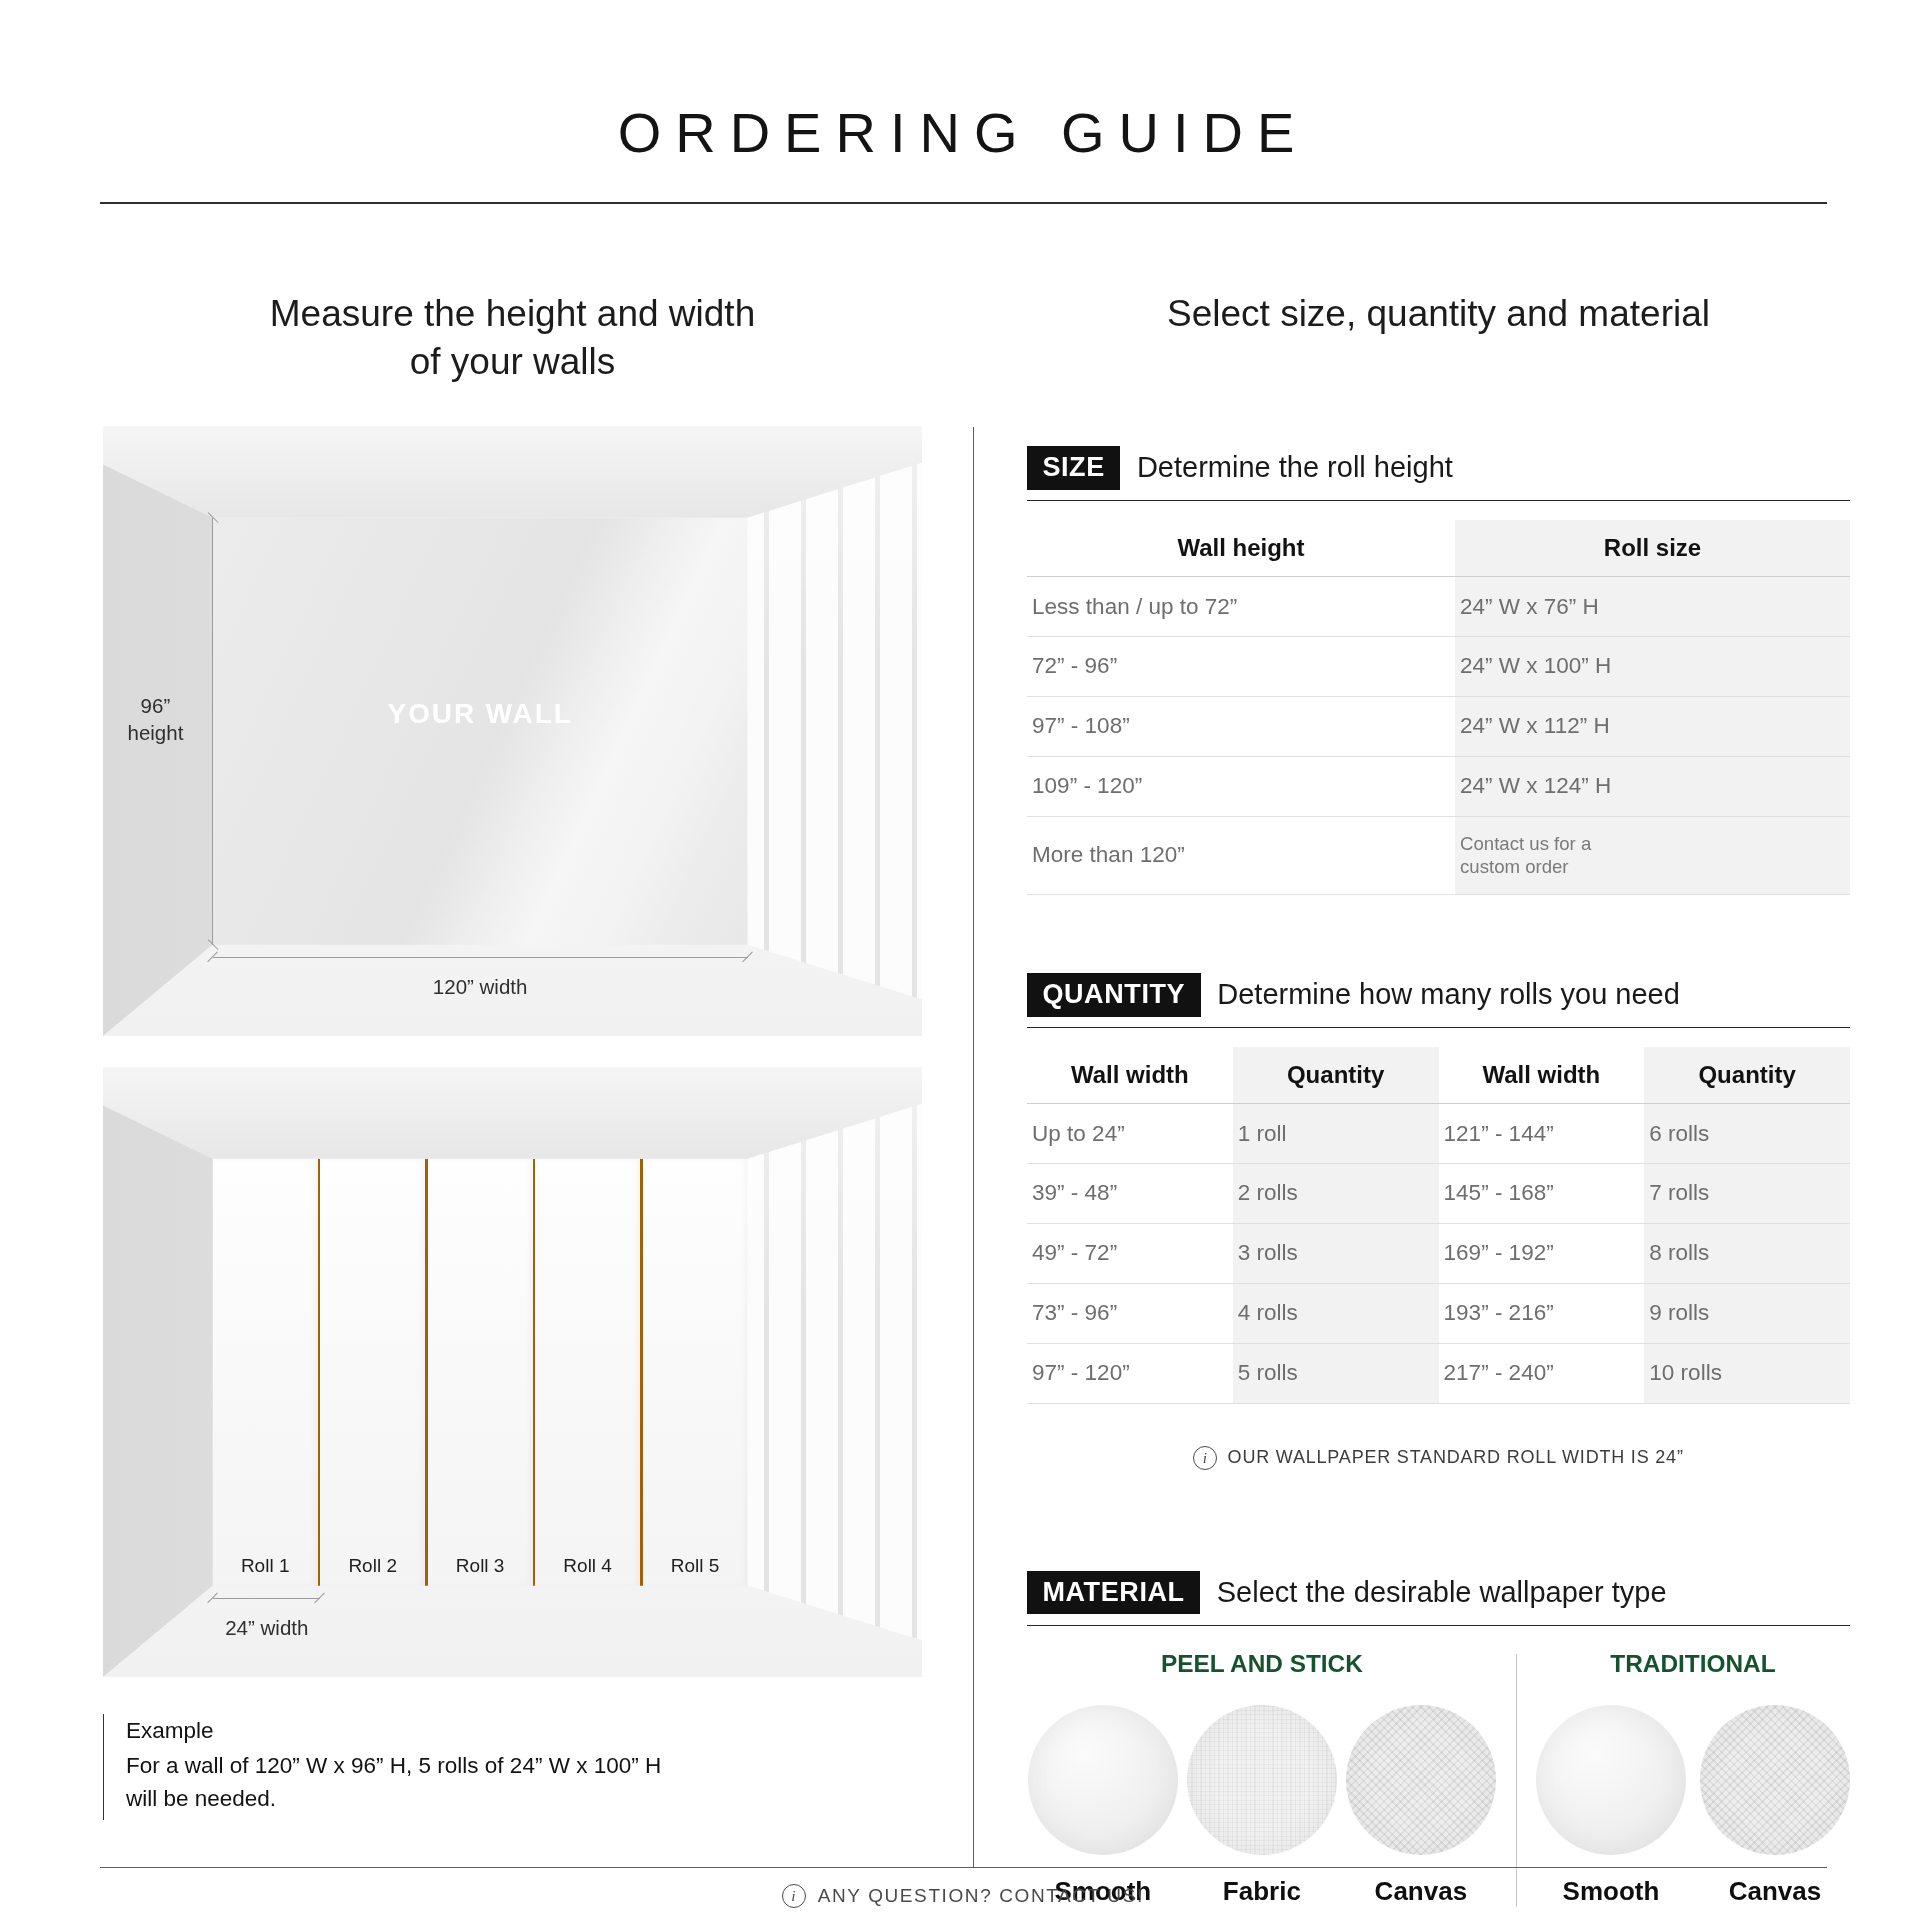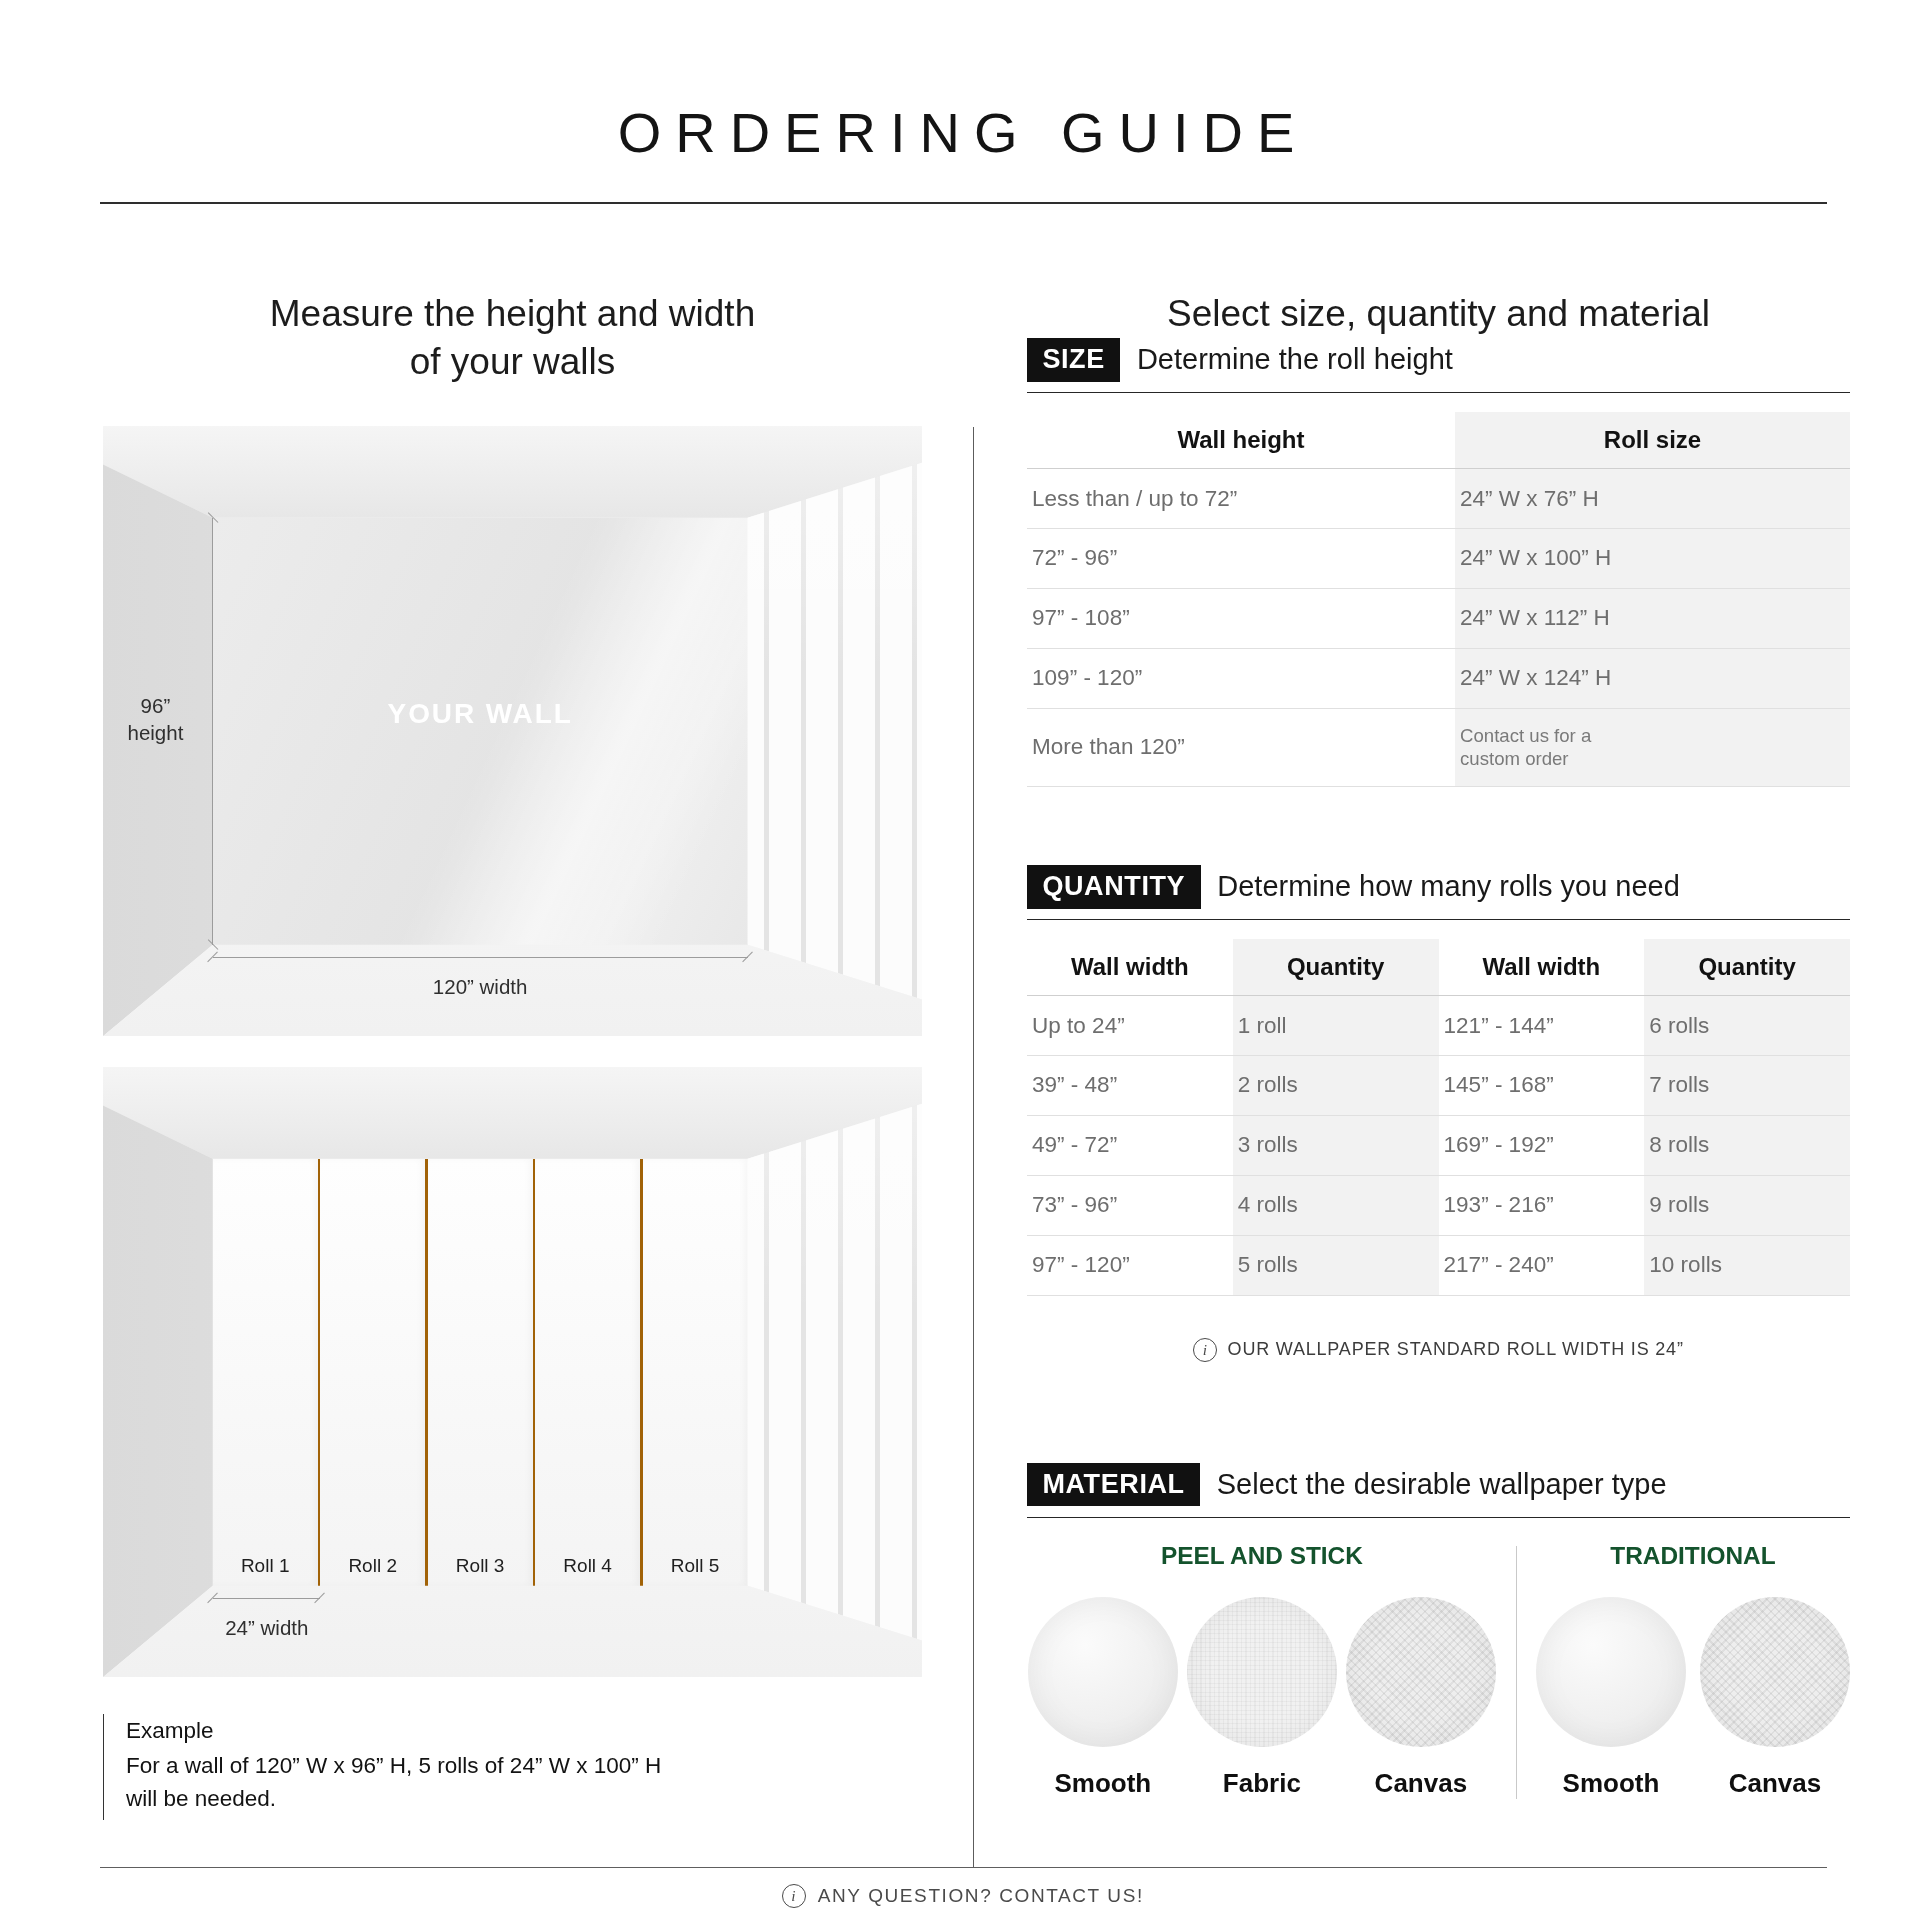--- a/index.html
+++ b/index.html
@@ -43,21 +43,21 @@
 
   .rolls{position:absolute;left:13.4%;top:15%;width:65.3%;height:70%;display:flex;gap:2.6px;background:#a16207;}
   .roll{position:relative;flex:1;background:linear-gradient(180deg,#fefefe,#f4f4f4);box-shadow:inset -3.9px 0 6.4px rgba(0,0,0,0.03);}
   .roll-label{position:absolute;left:0;bottom:9px;width:100%;text-align:center;font-size:19px;color:#1f1f1f;}
 
   .example{margin-top:37px;border-left:1.9px solid #333333;padding:3.9px 0 3.9px 22px;}
   .example-title{font-size:22.5px;color:#131313;}
   .example-text{margin-top:6.4px;font-size:22.5px;line-height:1.45;color:#131313;white-space:pre-line;}
 
   
-  .sec-header{display:flex;align-items:center;gap:16.7px;border-bottom:1.3px solid #262626;padding-bottom:10.3px;}
+  .sec-header{display:flex;align-items:center;gap:16.7px;border-bottom:1.3px solid #262626;padding-bottom:10.3px;margin-top:108px;}
   .sec-header.mt-qty{margin-top:78px;}
   .sec-header.mt-mat{margin-top:101px;}
   .badge{background:var(--badge_bg,#111);color:var(--badge_text,#fff);font-size:27px;font-weight:700;padding:6.4px 15.4px;letter-spacing:0.6px;}
   .sec-sub{font-size:29px;color:#191919;}
 
   table{width:100%;border-collapse:collapse;margin-top:19px;}
   th{font-size:24px;font-weight:700;color:#121212;padding:14px 5.1px;text-align:center;}
   td{font-size:22.5px;color:var(--muted_text,#6e6e6e);padding:15.4px 5.1px;text-align:left;white-space:pre-line;line-height:1.25;}
   tr{border-bottom:1.3px solid #e0e0e0;}
   thead tr{border-bottom:1.3px solid #cfcfcf;}

